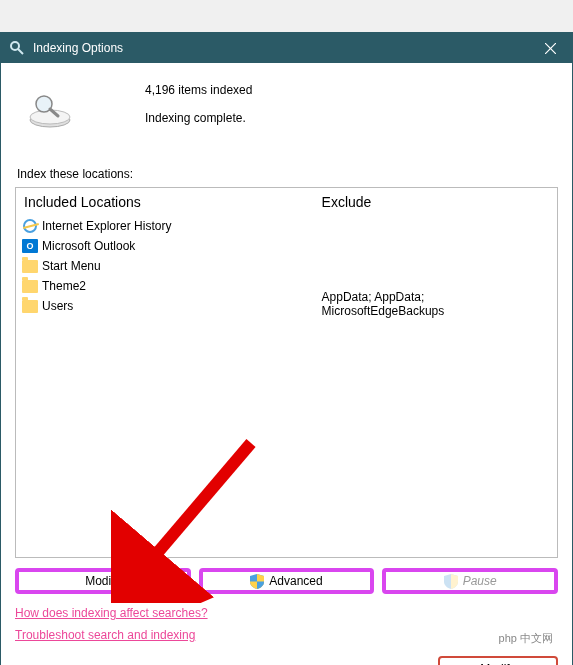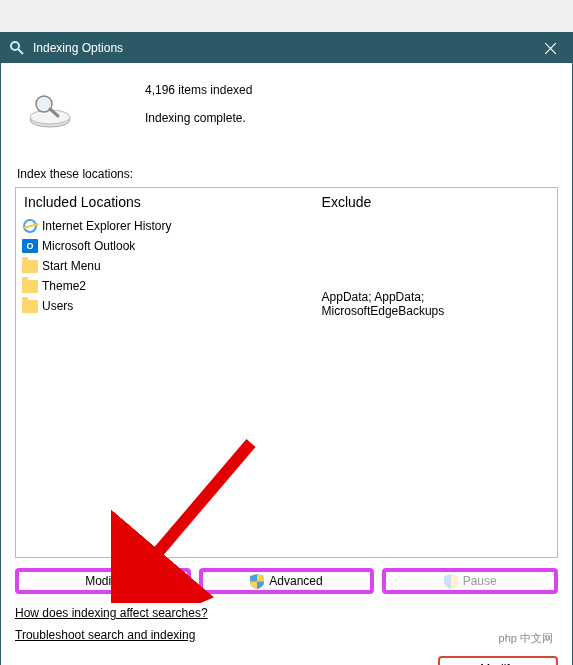--- a/index.html
+++ b/index.html
@@ -19,22 +19,22 @@
 .col { display: flex; flex-direction: column; }
 .col.left { width: 55%; border-right: 0px solid #ddd; }
 .col.right { width: 45%; }
 .col-header { padding: 6px 8px; font-size: 14px; }
 .col-body { flex: 1; overflow: auto; }
 .loc-row { display: flex; align-items: center; padding: 2px 6px; font-size: 12px; }
 .loc-row .iicon { width: 16px; height: 16px; margin-right: 4px; display: inline-flex; align-items: center; justify-content: center; }
 .exc-row { padding: 2px 8px; font-size: 12px; }
 .btn-row { display: flex; gap: 8px; margin: 10px 0 8px 0; }
 .btn { flex: 1; height: 26px; border: 4px solid #d946ef; border-radius: 4px; background: #fff; font-size: 12px; display: flex; align-items: center; justify-content: center; gap: 5px; cursor: pointer; }
-.btn.disabled { color: #999; cursor: default; }
-.link { color: #000000; text-decoration: underline; font-size: 12px; cursor: pointer; margin: 4px 0; display: inline-block; }
+.btn.disabled { color: #999; cursor: default; font-style: italic; }
+.link { color: #ec4899; text-decoration: underline; font-size: 12px; cursor: pointer; margin: 4px 0; display: inline-block; }
 .footer-row { display: flex; justify-content: flex-end; margin-top: auto; padding-top: 10px; }
 .close-btn { width: 120px; height: 26px; border: 2px solid #d04a3a; border-radius: 4px; background: #fff; font-size: 12px; display: flex; align-items: center; justify-content: center; cursor: pointer; position: relative; }
 .watermark { position: absolute; right: 16px; bottom: 18px; font-size: 11px; color: #888; background: rgba(255,255,255,0.6); padding: 1px 4px; pointer-events: none; }
 .folder-icon { width: 16px; height: 13px; background: #ffd66e; border-radius: 1px; position: relative; }
 .folder-icon:before { content: ""; position: absolute; top: -3px; left: 0; width: 6px; height: 3px; background: #ffd66e; border-radius: 1px 1px 0 0; }
 .ie-icon { width: 14px; height: 14px; border: 2px solid #4aa0e0; border-radius: 50%; position: relative; }
 .ie-icon:after { content: ""; position: absolute; top: 4px; left: -2px; width: 16px; height: 2px; background: #f5c84c; transform: rotate(-15deg); }
 .outlook-icon { width: 16px; height: 14px; background: #0078d4; color: #fff; font-size: 9px; font-weight: bold; display: flex; align-items: center; justify-content: center; border-radius: 1px; }
 .shield { width: 14px; height: 15px; }
 .arrow-overlay { position: absolute; pointer-events: none; z-index: 100; }

